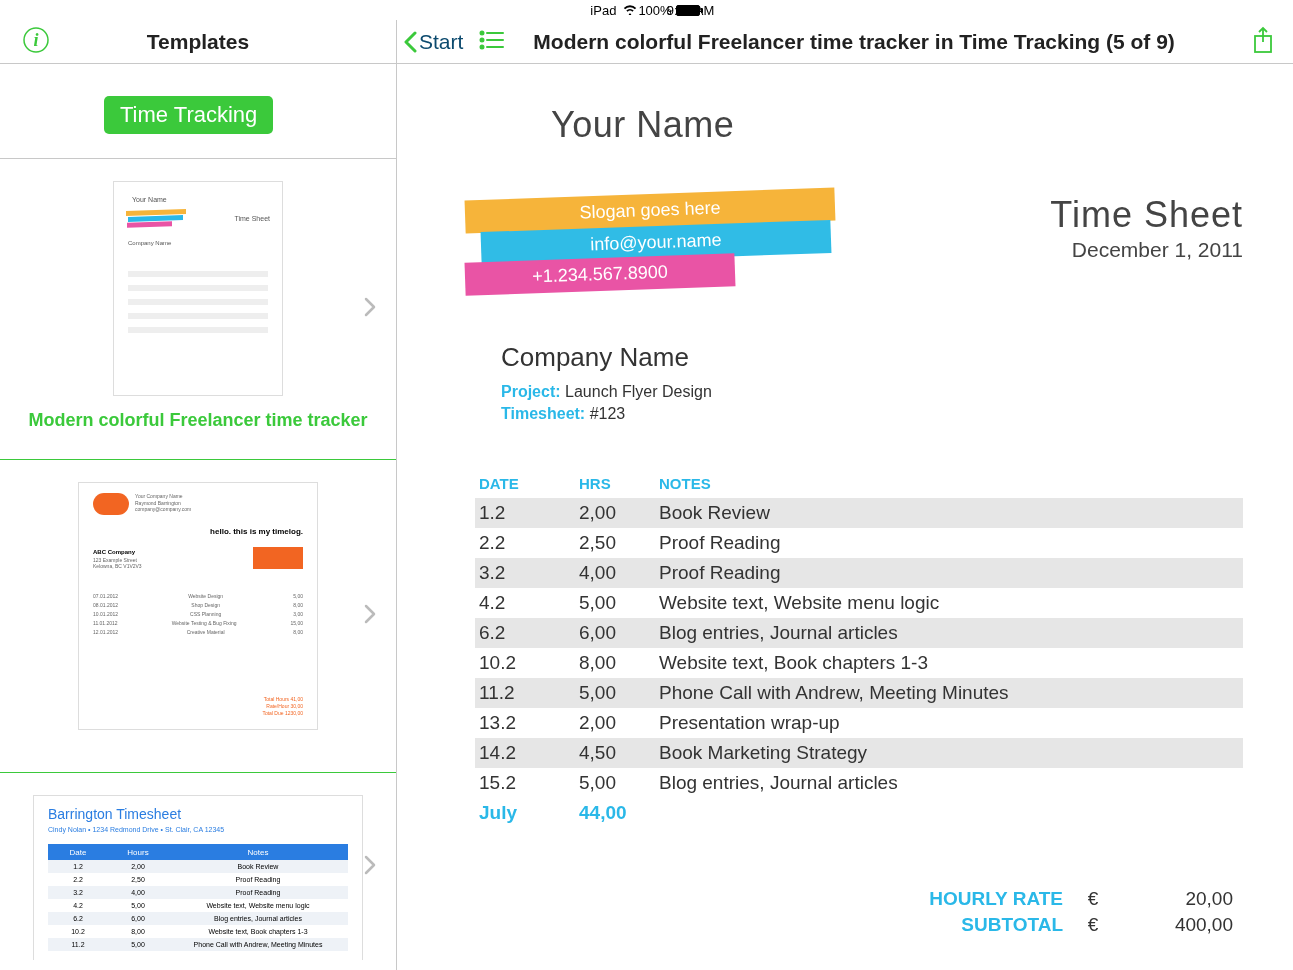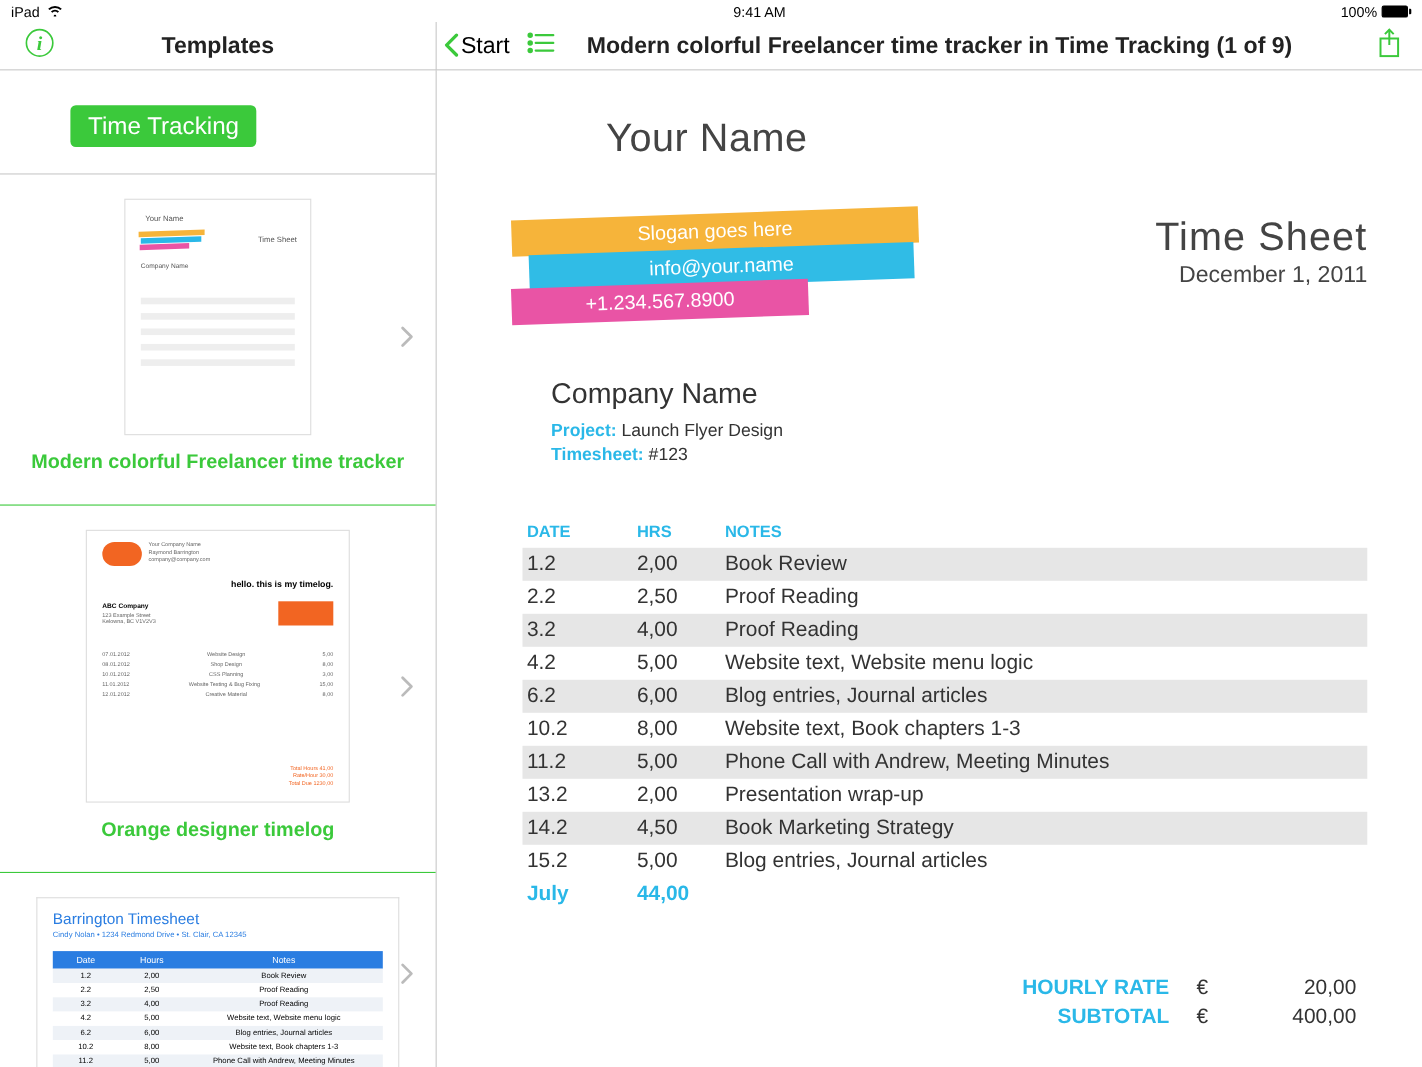--- a/index.html
+++ b/index.html
@@ -1,48 +1,48 @@
 <!DOCTYPE html>
 <html><head>
   <meta charset="utf-8">
   <style>
     * { margin: 0; padding: 0; box-sizing: border-box; }
     body { font-family: -apple-system, "Helvetica Neue", Helvetica, Arial, sans-serif; width: 1293px; height: 970px; background: #fff; overflow: hidden; position: relative; }
 
     
-    .status-bar { height: 20px; display: flex; justify-content: space-between; align-items: center; padding: 0 10px; font-size: 13px; font-weight: 500; }
+    .status-bar { height: 20px; display: flex; justify-content: center; align-items: center; padding: 0 10px; font-size: 13px; font-weight: 500; }
     .status-left { display: flex; align-items: center; gap: 6px; }
     .status-center { position: absolute; left: 50%; transform: translateX(-50%); font-weight: 400; margin-left: 44px; }
     .status-right { display: flex; align-items: center; gap: 4px; }
     .wifi-icon svg { width: 16px; height: 12px; }
     .battery-icon { display: inline-flex; align-items: center; }
     .battery-body { width: 24px; height: 11px; border: 1px solid #000; border-radius: 2px; background: #000; position: relative; }
     .battery-tip { width: 2px; height: 5px; background: #000; margin-left: 1px; border-radius: 0 1px 1px 0; }
 
     
     .nav-bar { height: 44px; border-bottom: 1px solid #c8c8c8; display: flex; align-items: center; position: relative; }
     .nav-left-pane { width: 397px; height: 44px; display: flex; align-items: center; position: relative; border-right: 1px solid #c8c8c8; }
     .nav-info { position: absolute; left: 22px; }
     .nav-info svg { width: 28px; height: 28px; }
     .nav-title-left { position: absolute; left: 50%; transform: translateX(-50%); font-size: 21px; font-weight: 700; color: #222; }
     .nav-right-pane { flex: 1; height: 44px; display: flex; align-items: center; position: relative; }
-    .nav-back { display: flex; color: #000000; font-size: 21px; margin-left: 6px; cursor: pointer; }
+    .nav-back { display: flex; align-items: center; color: #0c4a6e; font-size: 21px; margin-left: 6px; cursor: pointer; }
     .nav-back svg { width: 14px; height: 22px; margin-right: 2px; }
     .nav-list-icon { margin-left: 16px; cursor: pointer; }
     .nav-list-icon svg { width: 26px; height: 22px; }
     .nav-title-right { margin-left: 28px; font-size: 21px; font-weight: 700; color: #222; }
     .nav-share { position: absolute; right: 18px; cursor: pointer; }
     .nav-share svg { width: 24px; height: 28px; }
 
     
     .main { display: flex; height: calc(100% - 64px); }
 
     
     .sidebar { width: 397px; border-right: 1px solid #c8c8c8; overflow-y: auto; }
-    .category-badge { display: inline-block; background: #3bc93b; color: #fff; padding: 6px 16px; border-radius: 5px; font-size: 22px; margin: 32px 0 24px 64px; }
+    .category-badge { display: inline-block; background: #3bc93b; color: #fff; padding: 6px 16px; border-radius: 5px; font-size: 22px; margin: 32px 0 24px 104px; }
     .sidebar-divider { height: 1px; background: #c8c8c8; }
     .template-item { padding: 22px 14px 28px; position: relative; border-bottom: 1px solid #3bc93b; cursor: pointer; }
     .template-thumb { width: 170px; height: 215px; margin: 0 auto 14px; border: 1px solid #ddd; background: #fff; position: relative; overflow: hidden; }
     .template-label { text-align: center; font-size: 18px; font-weight: 700; color: #3bc93b; }
     .template-chevron { position: absolute; right: 20px; top: 50%; transform: translateY(-50%); }
     .template-chevron svg { width: 12px; height: 20px; }
 
     
     .thumb1 .t1-name { position:absolute; top:14px; left:18px; font-size:7px; color:#555; }
     .thumb1 .t1-bars { position:absolute; top:28px; left:12px; }
@@ -160,21 +160,21 @@
           <g stroke="#3bc93b" stroke-width="2" stroke-linecap="round">
             <circle cx="3" cy="4" r="1.5" fill="#3bc93b"></circle>
             <line x1="8" y1="4" x2="24" y2="4"></line>
             <circle cx="3" cy="11" r="1.5" fill="#3bc93b"></circle>
             <line x1="8" y1="11" x2="24" y2="11"></line>
             <circle cx="3" cy="18" r="1.5" fill="#3bc93b"></circle>
             <line x1="8" y1="18" x2="24" y2="18"></line>
           </g>
         </svg>
     </span>
-    <span class="nav-title-right">Modern colorful Freelancer time tracker in Time Tracking (1 of 9)</span>
+    <span class="nav-title-right">Modern colorful Freelancer time tracker in Time Tracking (5 of 9)</span>
     <span class="nav-share">
       <svg viewBox="0 0 24 28">
           <rect x="4" y="10" width="16" height="16" fill="none" stroke="#3bc93b" stroke-width="1.8"></rect>
           <line x1="12" y1="2" x2="12" y2="16" stroke="#3bc93b" stroke-width="1.8"></line>
           <polyline points="8,6 12,2 16,6" fill="none" stroke="#3bc93b" stroke-width="1.8"></polyline>
         </svg>
     </span>
   </div>
 </div>
 
@@ -250,21 +250,20 @@
               <span>15,00</span>
             </div>
           <div class="t2-trow">
               <span>12.01.2012</span>
               <span>Creative Material</span>
               <span>8,00</span>
             </div>
         </div>
         <div class="t2-totals">Total Hours  41,00<br>Rate/Hour   30,00<br>Total Due 1230,00</div>
       </div>
-      <div class="template-label">Orange designer timelog</div>
       <span class="template-chevron">
         <svg viewBox="0 0 12 20">
             <polyline points="2,2 10,10 2,18" fill="none" stroke="#bbb" stroke-width="2.5" stroke-linecap="round" stroke-linejoin="round"></polyline>
           </svg>
       </span>
     </div>
 
     
     <div class="template-item3">
       <div class="template-thumb3 thumb3">

